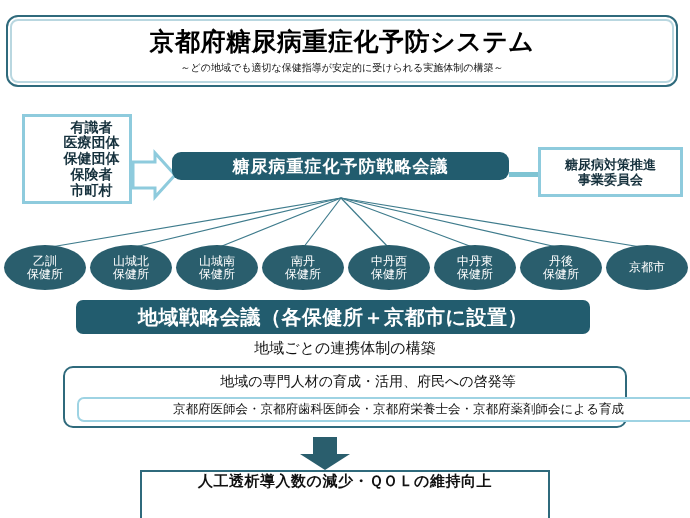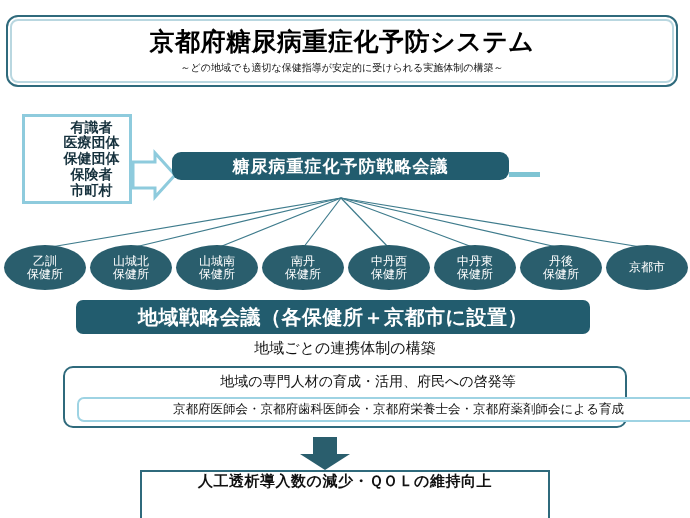--- a/index.html
+++ b/index.html
@@ -307,20 +307,24 @@
   <svg class="block-arrow-right" viewBox="0 0 48 52" xmlns="http://www.w3.org/2000/svg">
     <polygon points="3,13 25,13 25,4 45,26 25,48 25,39 3,39" fill="#ffffff" stroke="#8ecbdd" stroke-width="3" stroke-linejoin="miter"></polygon>
   </svg>
 
   <div class="strategy-box">
     <span class="strategy-label">糖尿病重症化予防戦略会議</span>
   </div>
 
   <div class="connector"></div>
 
+  <div class="committee-box">
+    <div class="committee-line">糖尿病対策推進</div>
+    <div class="committee-line">事業委員会</div>
+  </div>
 
   <div class="ellipse" style="left:4px;">
     <span>乙訓</span>
     <span>保健所</span>
   </div>
   <div class="ellipse" style="left:90px;">
     <span>山城北</span>
     <span>保健所</span>
   </div>
   <div class="ellipse" style="left:176px;">

